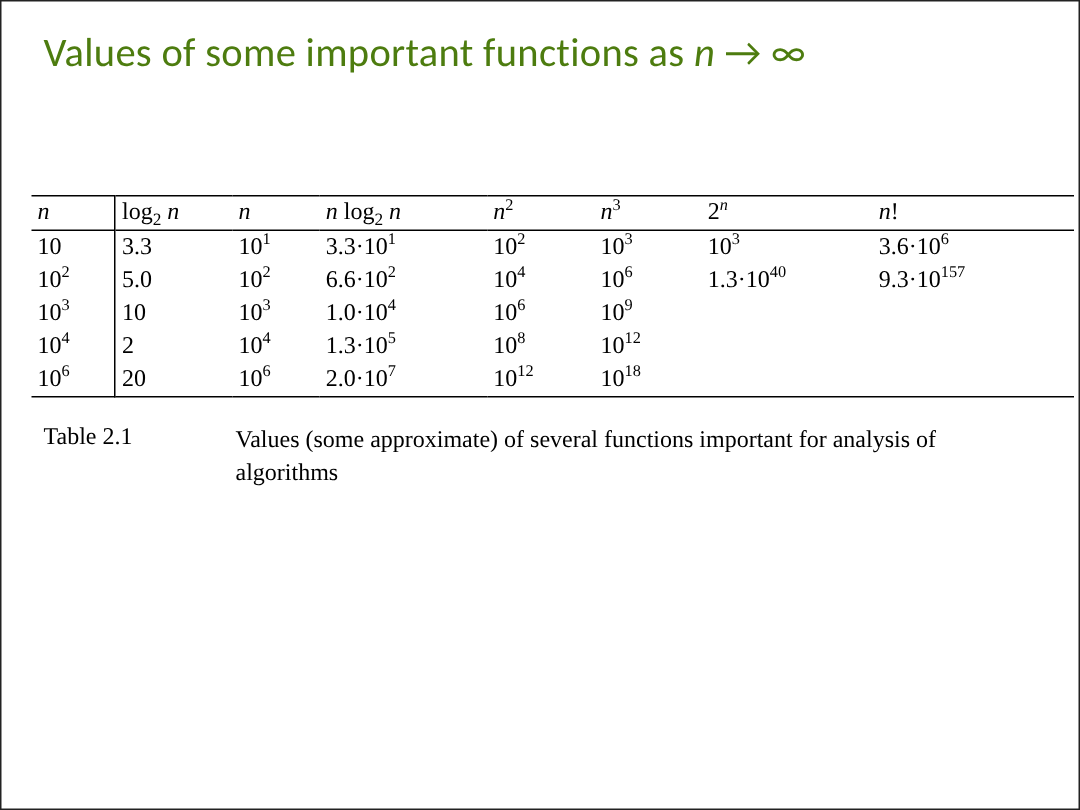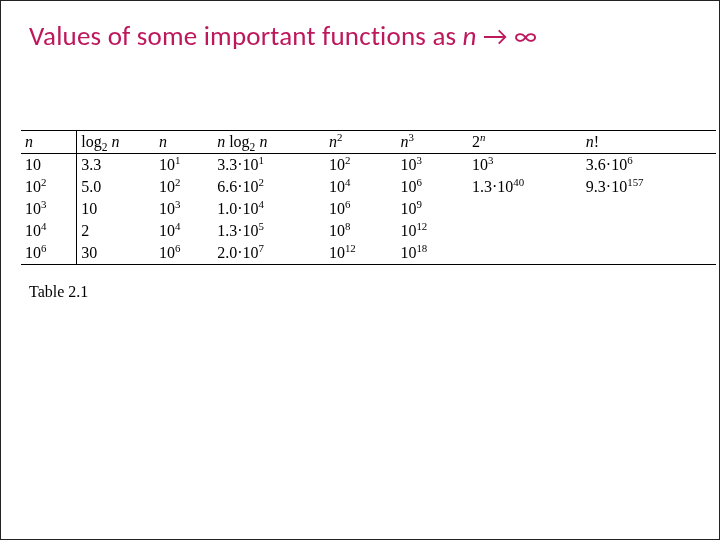--- a/index.html
+++ b/index.html
@@ -8,21 +8,21 @@
     font-family:"Times New Roman",Georgia,serif;
     background:#fff;color:#000;
     box-sizing:border-box;
     border:1px solid #222;
     padding:18px 28px 0 28px;
   }
   .title{
     font-family:Calibri,"Segoe UI",Arial,sans-serif;
     font-weight:300;
     font-size:27px;
-    color:#be185d;
+    color:#4d7c0f;
     margin:0 0 78px 0;
     letter-spacing:0.2px;
   }
   .title .mi{font-style:italic}
   .tblwrap{
     margin-left:-8px;
     width:695px;
   }
   table.vals{
     border-collapse:collapse;
@@ -135,27 +135,28 @@
           <td>2</td>
           <td>10<sup>4</sup></td>
           <td>1.3·10<sup>5</sup></td>
           <td>10<sup>8</sup></td>
           <td>10<sup>12</sup></td>
           <td></td>
           <td></td>
         </tr>
         <tr>
           <td class="c0">10<sup>6</sup></td>
-          <td>30</td>
+          <td>20</td>
           <td>10<sup>6</sup></td>
           <td>2.0·10<sup>7</sup></td>
           <td>10<sup>12</sup></td>
           <td>10<sup>18</sup></td>
           <td></td>
           <td></td>
         </tr>
       </tbody>
 </table>
 </div>
 
 <div class="caption">
   <div class="lbl">Table 2.1</div>
+  <div class="txt">Values (some approximate) of several functions important for analysis of algorithms</div>
 </div>
 
 </body></html>

